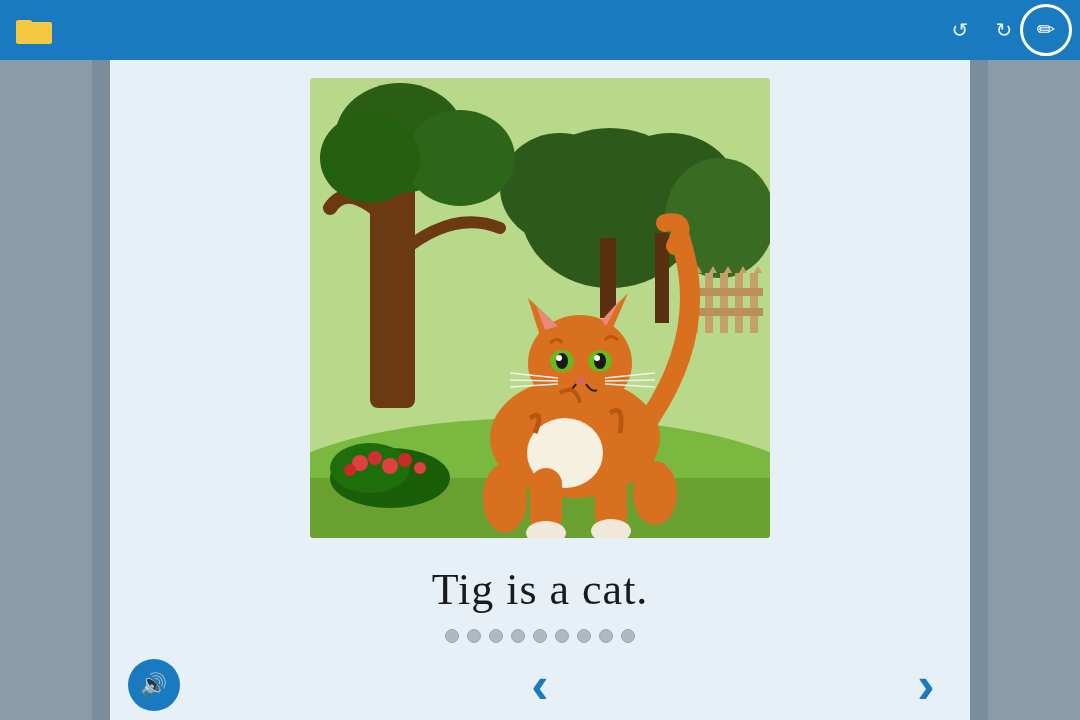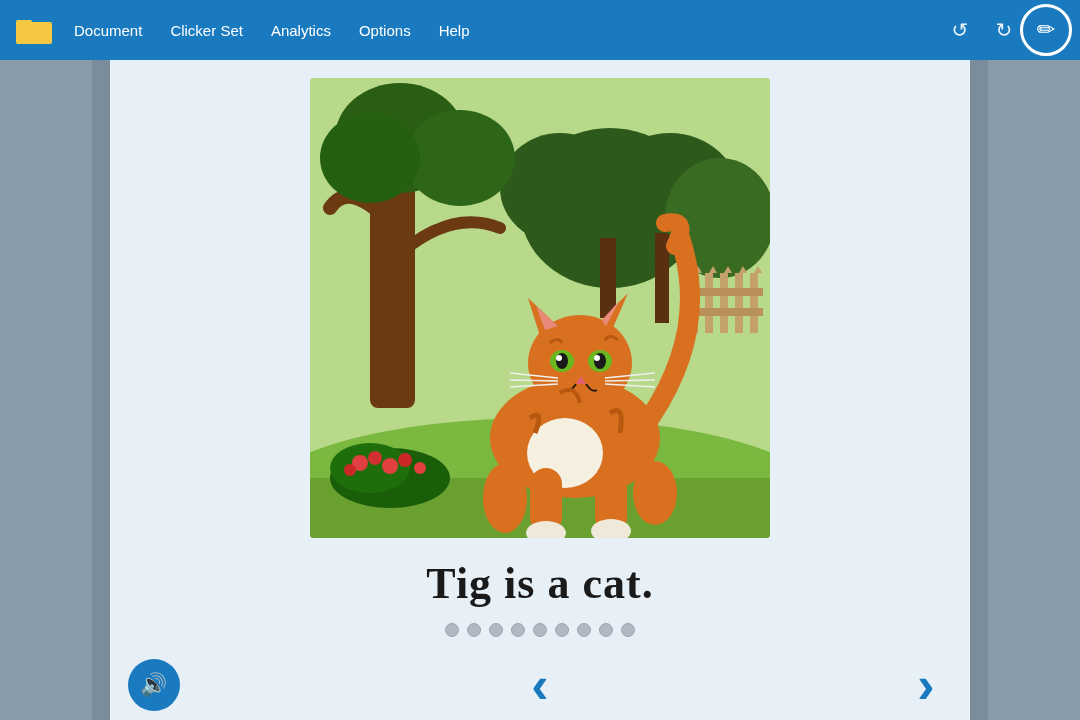--- a/index.html
+++ b/index.html
@@ -171,23 +171,22 @@
     .scene-svg {
       width: 100%;
       height: 100%;
     }
 
     
     .book-text {
       font-size: 44px;
       color: #1a1a1a;
       font-family: 'Comic Sans MS', 'Chalkboard SE', cursive;
-      margin-top: 10px;
+      margin-top: 16px;
       letter-spacing: 1px;
-      font-weight: bold;
     }
 
     
     .page-dots {
       display: flex;
       gap: 8px;
       margin-top: 14px;
     }
     .dot {
       width: 14px;
@@ -242,27 +241,20 @@
       gap: 10px;
     }
   </style>
 </head>
 <body>
 
 <div class="title-bar">
   <div class="folder-icon-wrap">
     <div class="folder-icon"></div>
   </div>
-  <nav class="nav-menu">
-    <span class="nav-item">Document</span>
-    <span class="nav-item">Clicker Set</span>
-    <span class="nav-item">Analytics</span>
-    <span class="nav-item">Options</span>
-    <span class="nav-item">Help</span>
-  </nav>
   <div class="title-bar-right">
     <button class="undo-redo-btn">↺</button>
     <button class="undo-redo-btn">↻</button>
   </div>
   <div class="edit-btn">
     <span>✏</span>
   </div>
 </div>
 
 <div class="main-layout">

